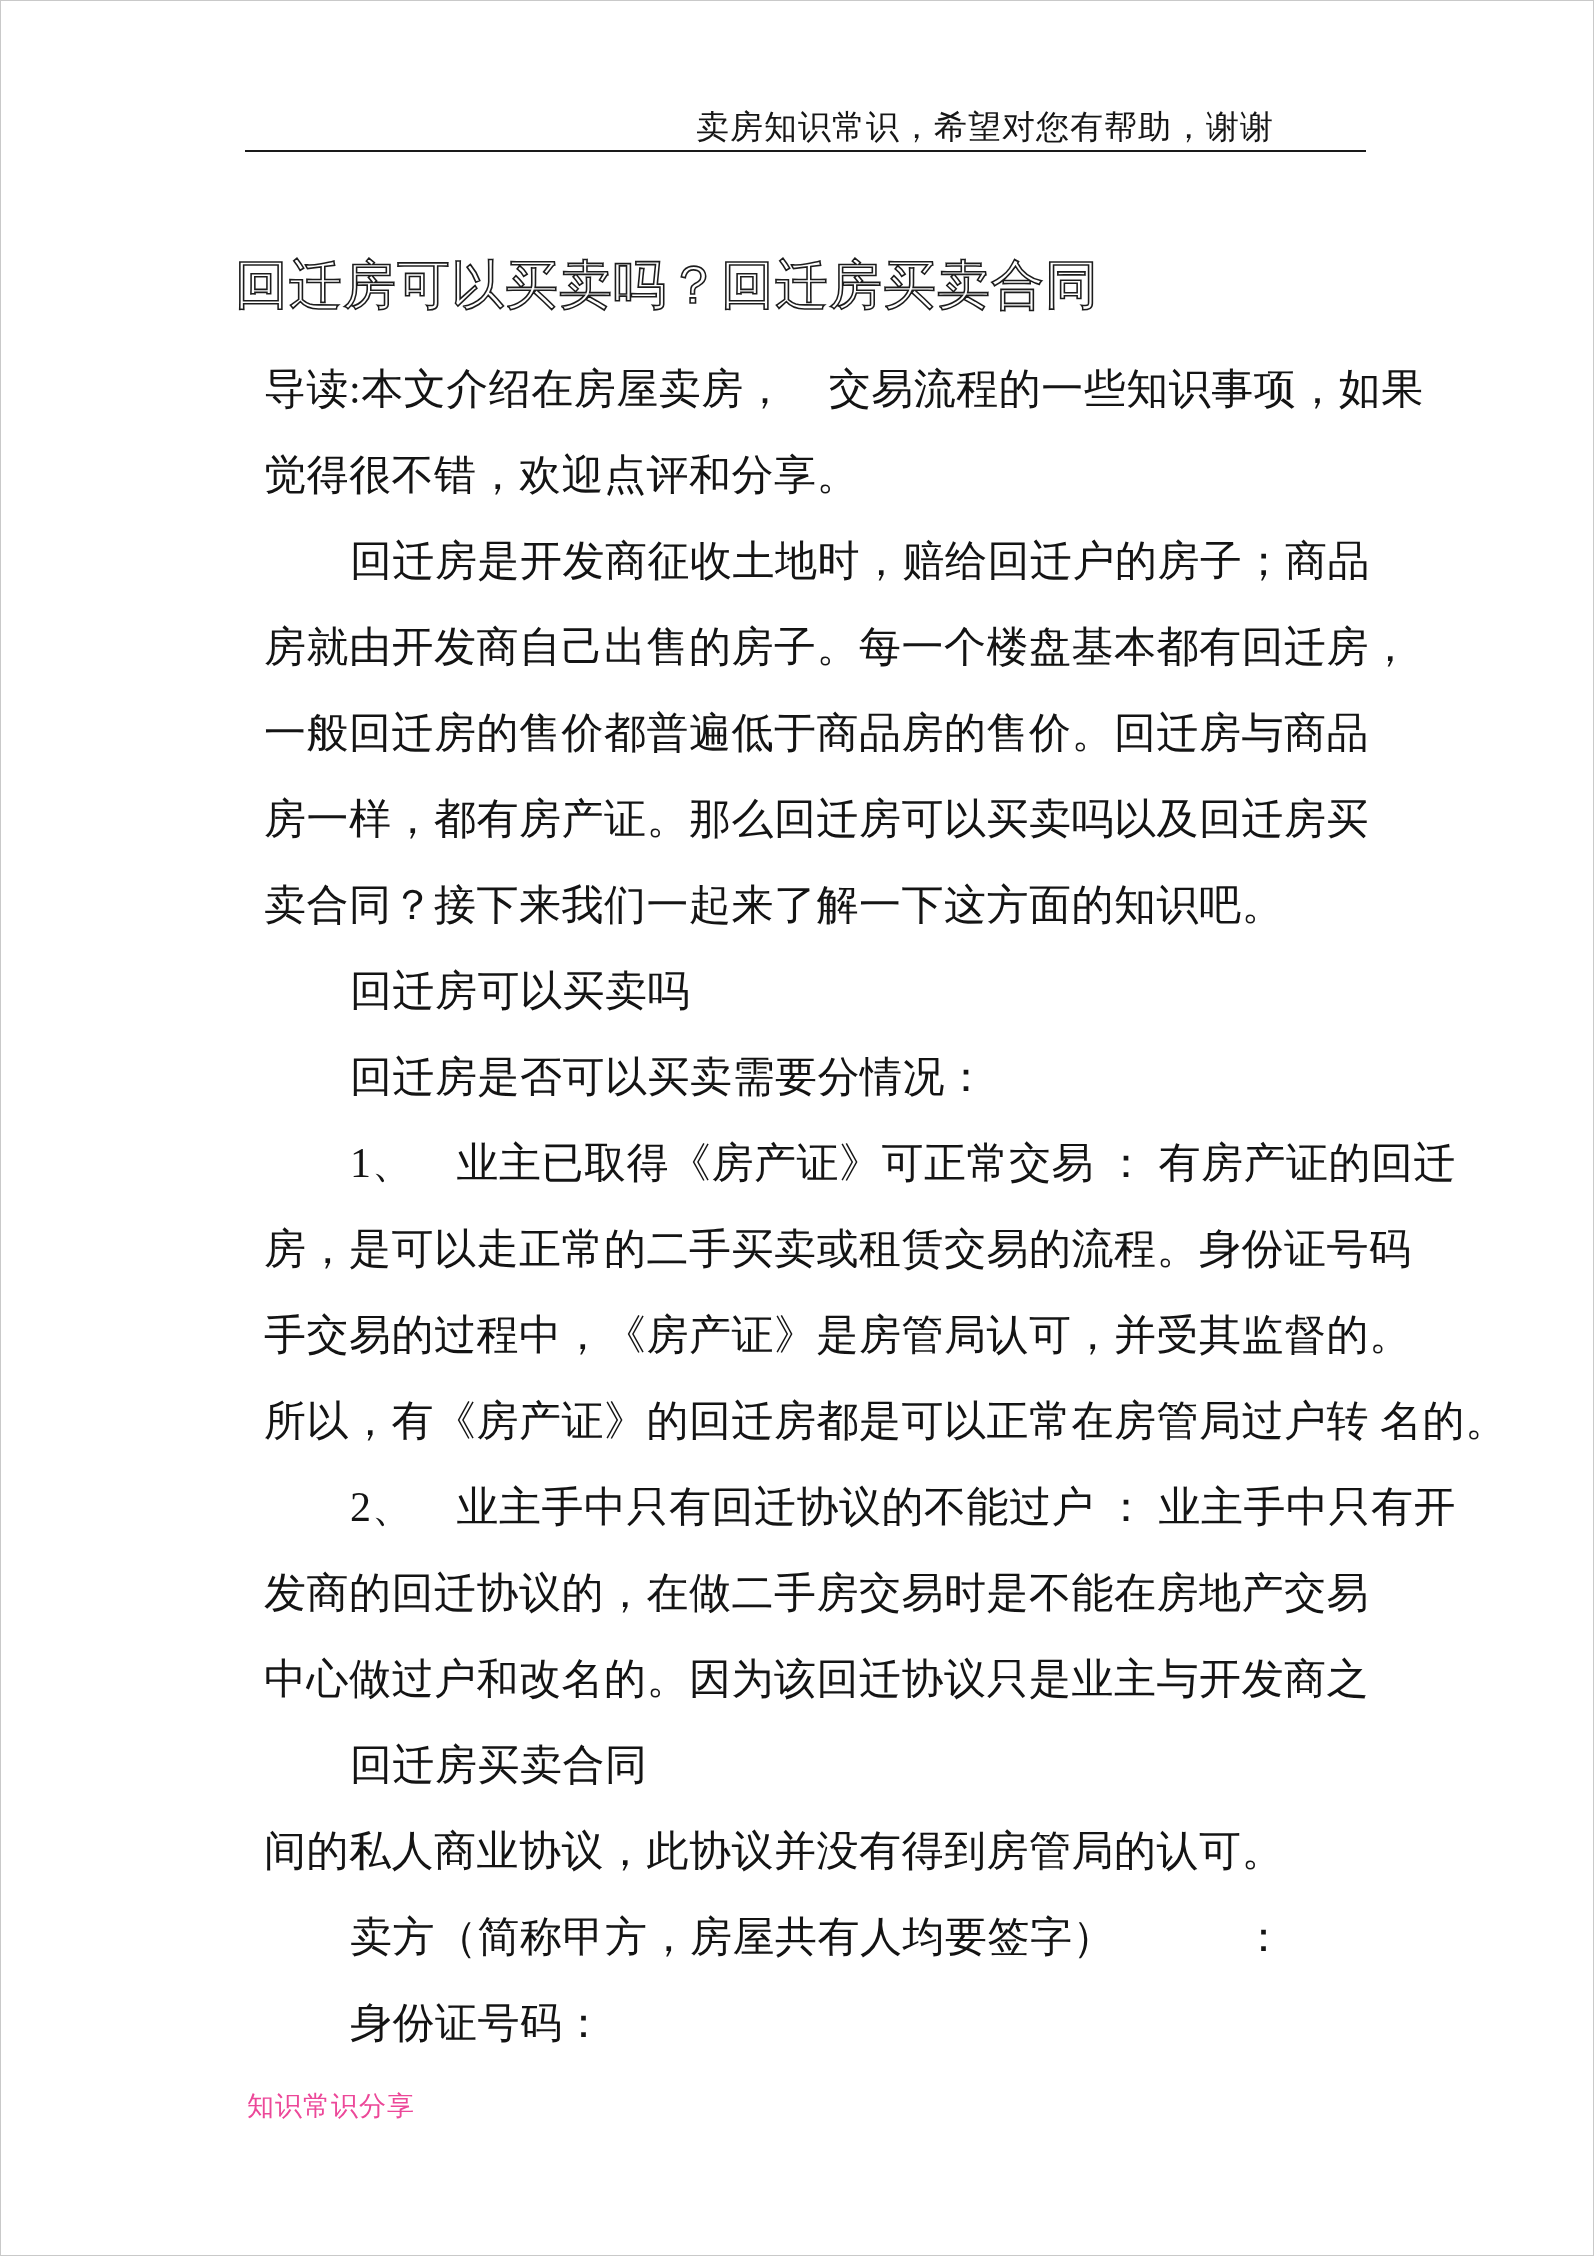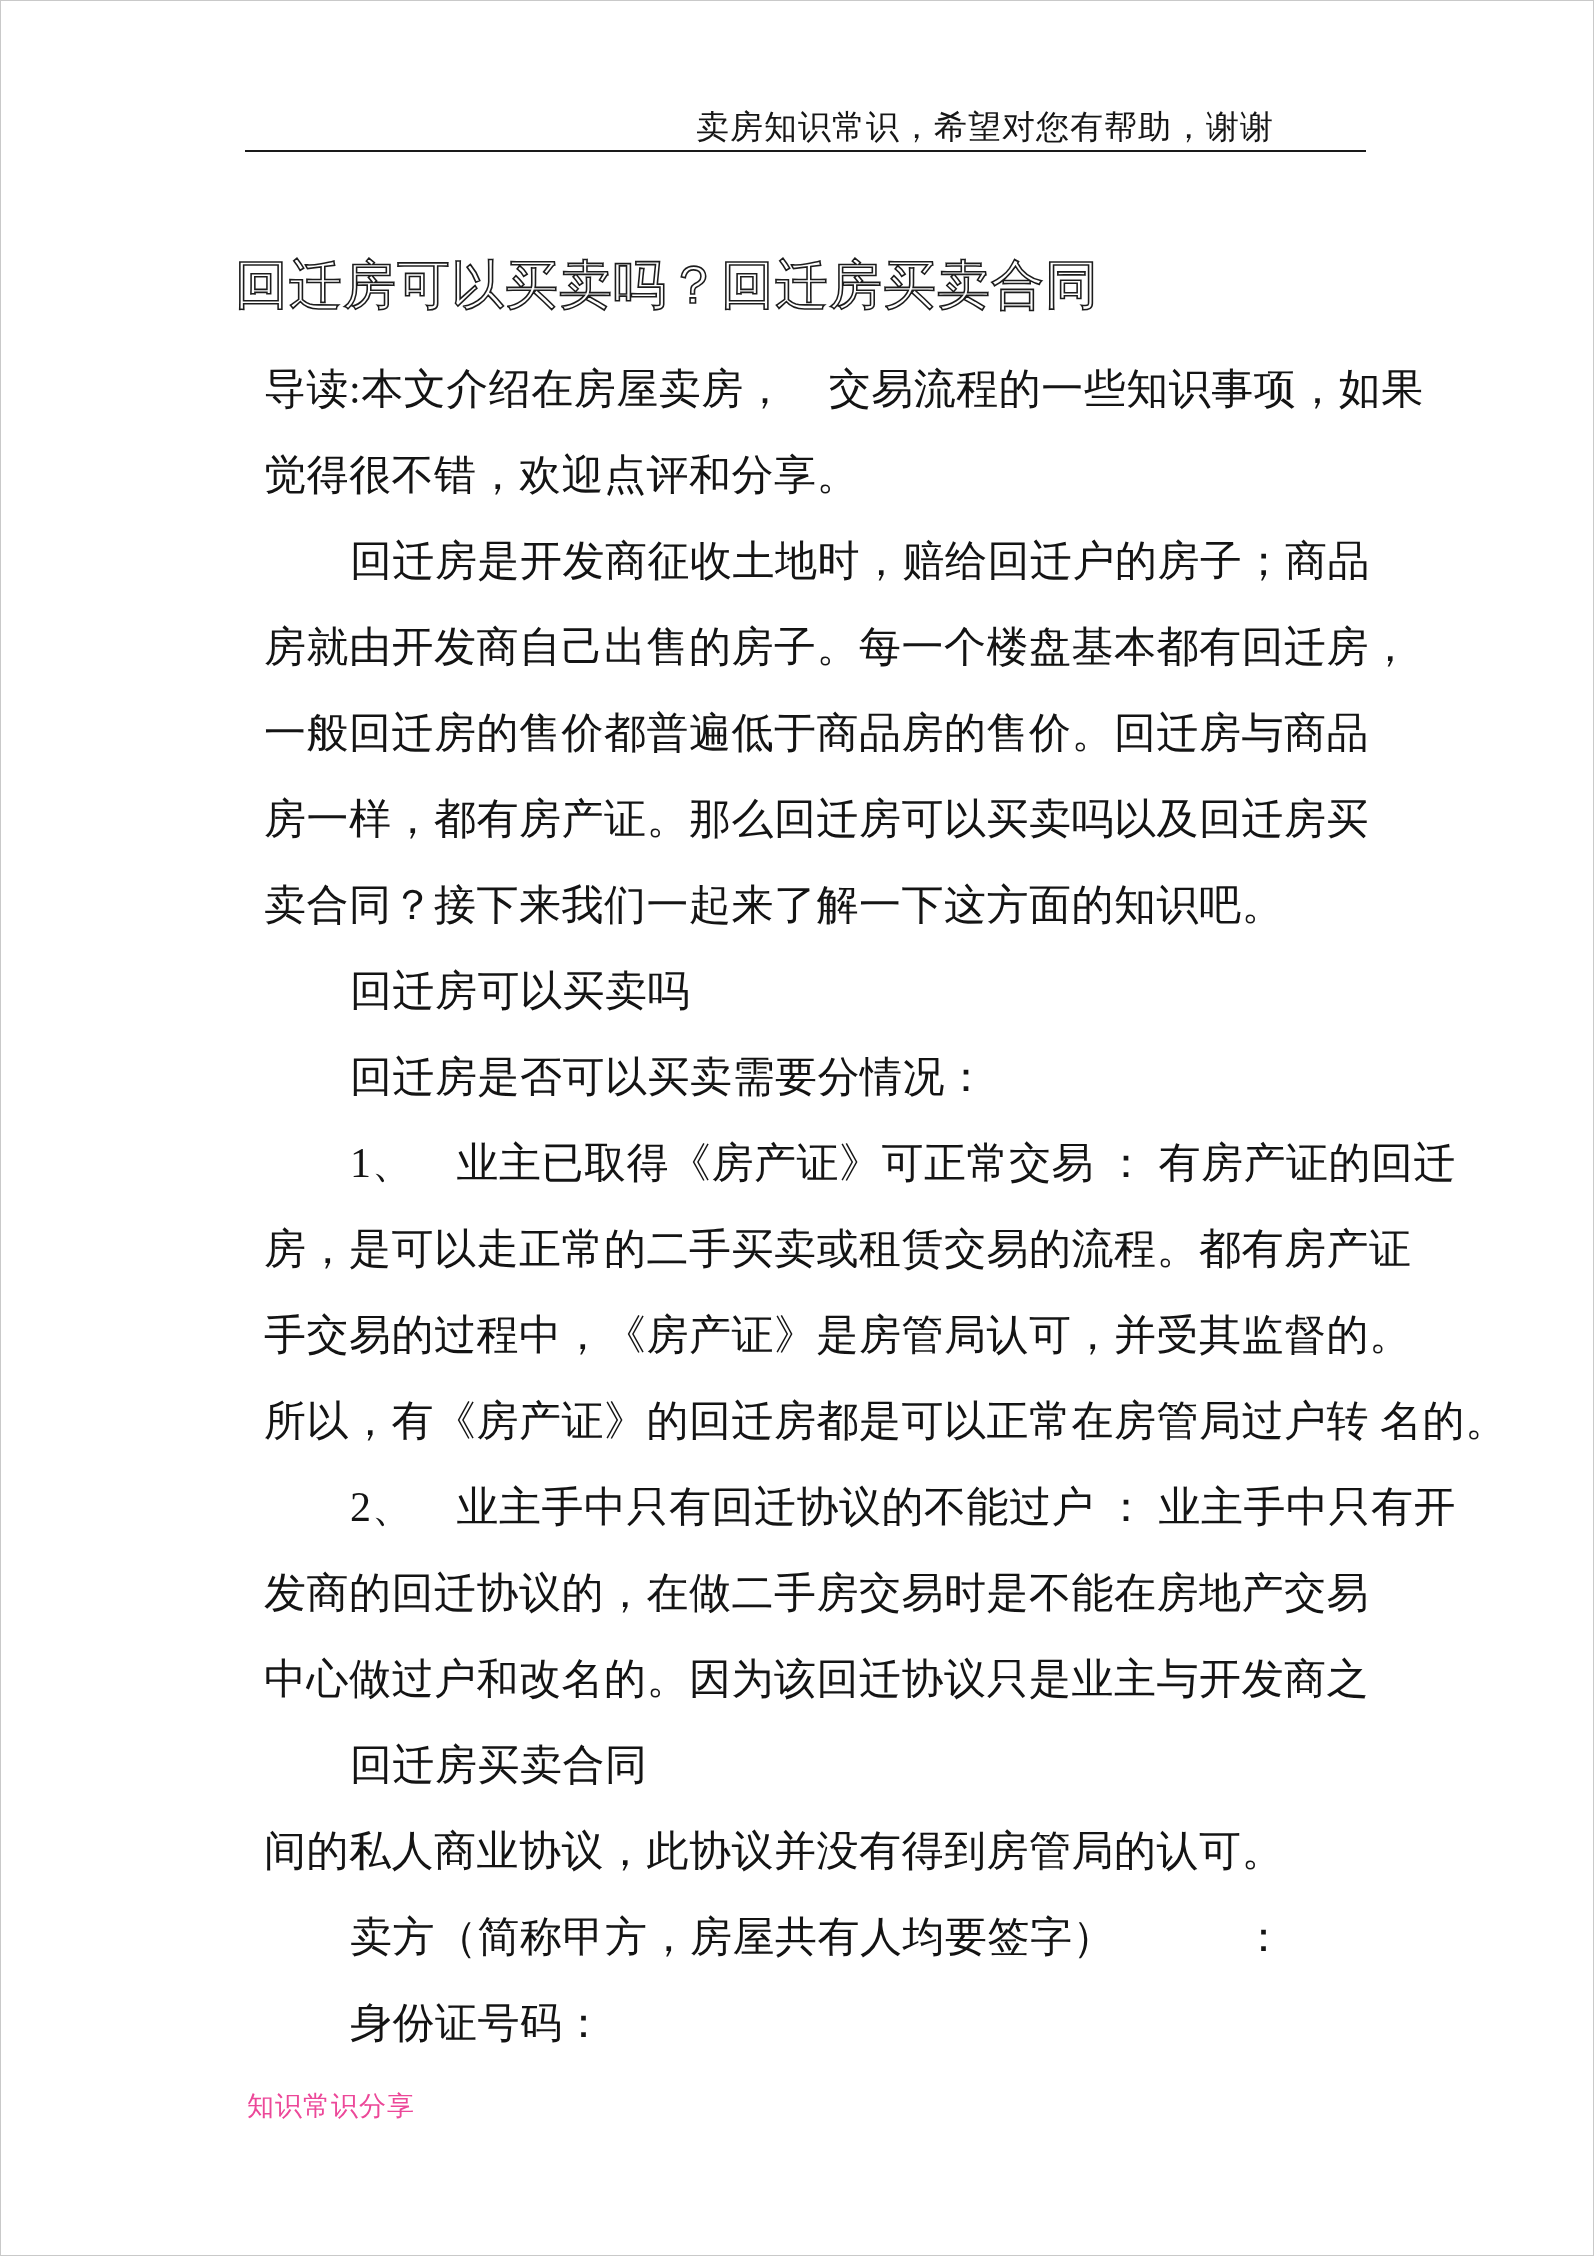--- a/index.html
+++ b/index.html
@@ -96,21 +96,21 @@
   <div class="line">导读:本文介绍在房屋卖房，　交易流程的一些知识事项，如果</div>
       <div class="line">觉得很不错，欢迎点评和分享。</div>
       <div class="line indent">回迁房是开发商征收土地时，赔给回迁户的房子；商品</div>
       <div class="line">房就由开发商自己出售的房子。每一个楼盘基本都有回迁房，</div>
       <div class="line">一般回迁房的售价都普遍低于商品房的售价。回迁房与商品</div>
       <div class="line">房一样，都有房产证。那么回迁房可以买卖吗以及回迁房买</div>
       <div class="line">卖合同？接下来我们一起来了解一下这方面的知识吧。</div>
       <div class="line indent">回迁房可以买卖吗</div>
       <div class="line indent">回迁房是否可以买卖需要分情况：</div>
       <div class="line indent">1、　业主已取得《房产证》可正常交易 ： 有房产证的回迁</div>
-      <div class="line">房，是可以走正常的二手买卖或租赁交易的流程。都有房产证</div>
+      <div class="line">房，是可以走正常的二手买卖或租赁交易的流程。身份证号码</div>
       <div class="line">手交易的过程中，《房产证》是房管局认可，并受其监督的。</div>
       <div class="line">所以，有《房产证》的回迁房都是可以正常在房管局过户转 名的。</div>
       <div class="line indent">2、　业主手中只有回迁协议的不能过户 ： 业主手中只有开</div>
       <div class="line">发商的回迁协议的，在做二手房交易时是不能在房地产交易</div>
       <div class="line">中心做过户和改名的。因为该回迁协议只是业主与开发商之</div>
       <div class="line indent">回迁房买卖合同</div>
       <div class="line">间的私人商业协议，此协议并没有得到房管局的认可。</div>
       <div class="line indent">卖方（简称甲方，房屋共有人均要签字）　　　：</div>
       <div class="line indent">身份证号码：</div>
     </div>

